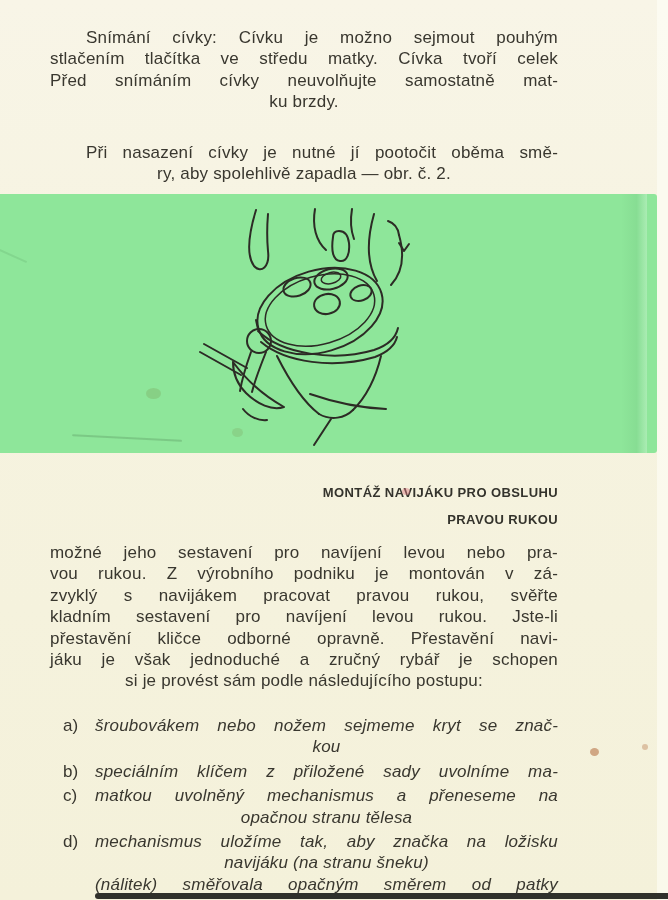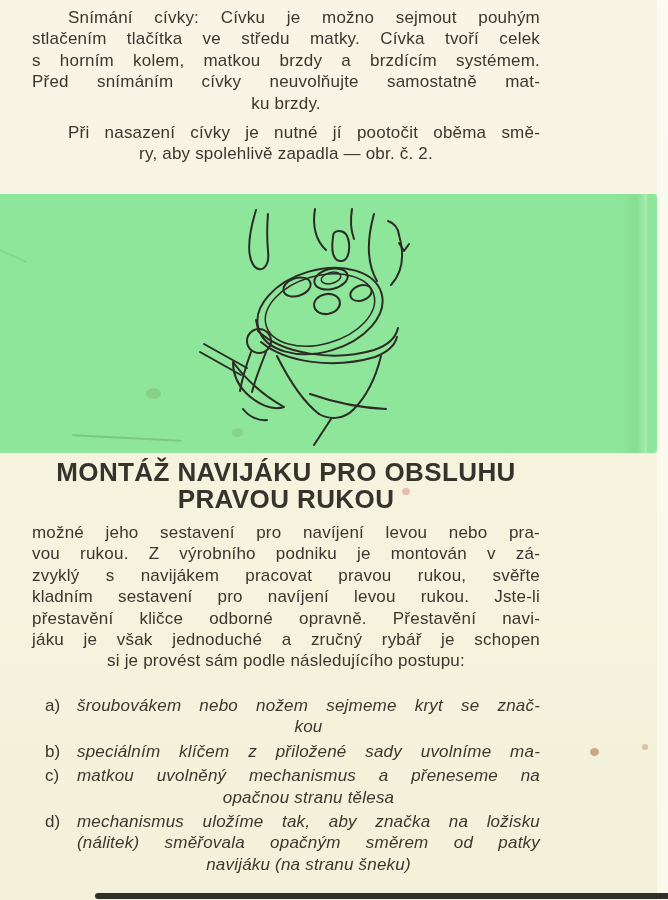--- a/index.html
+++ b/index.html
@@ -14,27 +14,27 @@
   }
   .band::before{ 
     content:"";position:absolute;right:10px;top:0;bottom:0;width:26px;
     background:linear-gradient(90deg,rgba(0,0,0,0) 0%,rgba(0,60,20,0.05) 60%,rgba(255,255,255,0.25) 100%);
   }
   .band::after{ 
     content:"";position:absolute;left:72px;bottom:14px;width:110px;height:2px;
     background:rgba(40,70,40,0.18);transform:rotate(3deg);border-radius:2px;
   }
   .figure-svg{position:absolute;left:0;top:0;width:668px;height:900px;pointer-events:none;}
-  .text-col{position:absolute;left:32px;width:508px;color:#39372f;}
+  .text-col{position:absolute;left:50px;width:508px;color:#39372f;margin-top:20px;}
   .tline{font-size:17px;line-height:21.4px;letter-spacing:0.2px;white-space:normal;text-align:center;}
   .tline.just{text-align:justify;text-align-last:justify;-moz-text-align-last:justify;}
   .tline.ind{padding-left:36px;}
   .intro1{top:7px;}
   .intro2{top:122px;}
-  .heading{top:459px;text-align:center;font-weight:bold;font-size:26px;
+  .heading{top:459px;text-align:right;font-weight:bold;font-size:13px;
     line-height:27px;letter-spacing:0.4px;color:#34332c;}
   .bodypar{top:522px;}
   .steps{top:695px;}
   .item{display:flex;margin-top:3px;}
   .item:first-child{margin-top:0;}
   .item-label{width:45px;padding-left:13px;box-sizing:border-box;flex:none;
     font-size:17px;line-height:21.4px;color:#39372f;}
   .item-lines{flex:1;min-width:0;font-style:italic;}
   .edge-strip{position:absolute;right:0;top:0;bottom:0;width:11px;
     background:rgba(255,255,250,0.55);}
@@ -93,21 +93,20 @@
     <path d="M266,352 C260,367 255,380 252,392"></path>
     <path d="M233,362 C247,381 266,397 284,407 C272,411 257,404 246,393 C237,384 233,373 233,362"></path>
     <path d="M243,409 C249,417 259,421 267,420"></path>
     <path d="M204,344 L247,368"></path>
     <path d="M200,352 L241,375"></path>
   </svg>
 
   <div class="text-col intro1">
       <div class="tline just ind">Snímání cívky: Cívku je možno sejmout pouhým</div>
       <div class="tline just">stlačením tlačítka ve středu matky. Cívka tvoří celek</div>
-      <div class="tline just">s horním kolem, matkou brzdy a brzdícím systémem.</div>
       <div class="tline just">Před snímáním cívky neuvolňujte samostatně mat-</div>
       <div class="tline">ku brzdy.</div>
     </div>
   <div class="text-col intro2">
       <div class="tline just ind">Při nasazení cívky je nutné jí pootočit oběma smě-</div>
       <div class="tline">ry, aby spolehlivě zapadla — obr. č. 2.</div>
     </div>
 
   <div class="text-col heading">
     <div>MONTÁŽ NAVIJÁKU PRO OBSLUHU</div>
@@ -142,22 +141,22 @@
         <div class="item-label">c)</div>
         <div class="item-lines">
           <div class="tline just">matkou uvolněný mechanismus a přeneseme na</div>
           <div class="tline">opačnou stranu tělesa</div>
         </div>
       </div>
       <div class="item">
         <div class="item-label">d)</div>
         <div class="item-lines">
           <div class="tline just">mechanismus uložíme tak, aby značka na ložisku</div>
+          <div class="tline">navijáku (na stranu šneku)</div>
           <div class="tline just">(nálitek) směřovala opačným směrem od patky</div>
-          <div class="tline">navijáku (na stranu šneku)</div>
         </div>
       </div>
     </div>
 
   <div class="edge-strip"></div>
   <div class="stain stain-pink"></div>
   <div class="stain stain-rust1"></div>
   <div class="stain stain-rust2"></div>
   <div class="stain stain-olive1"></div>
   <div class="stain stain-olive2"></div>

